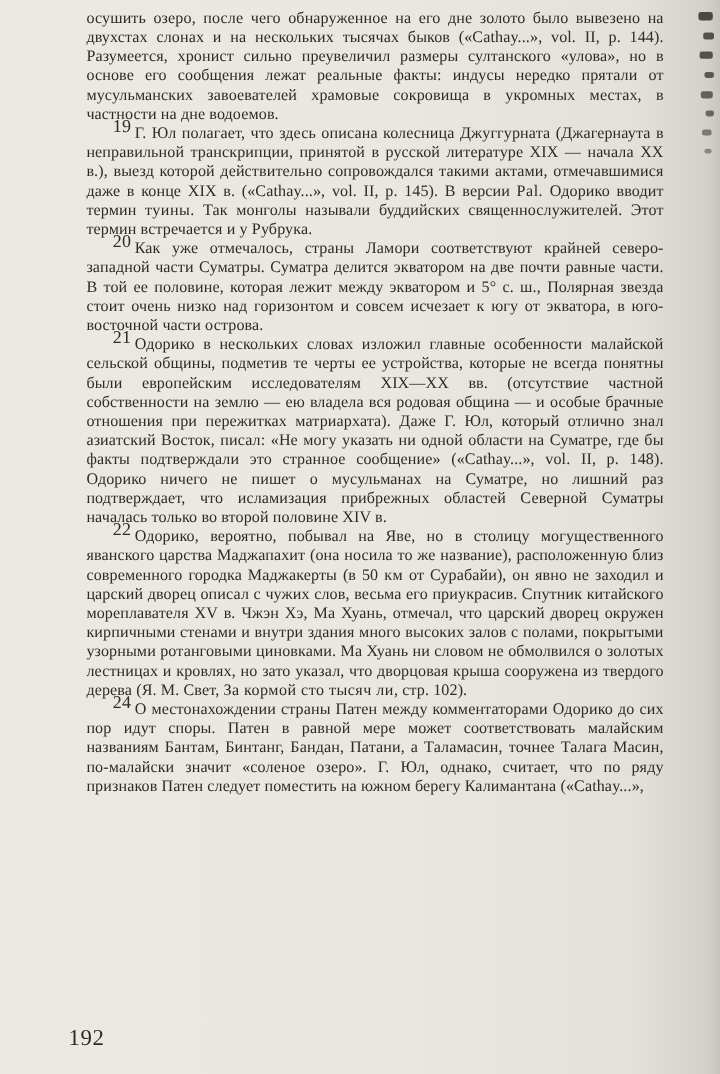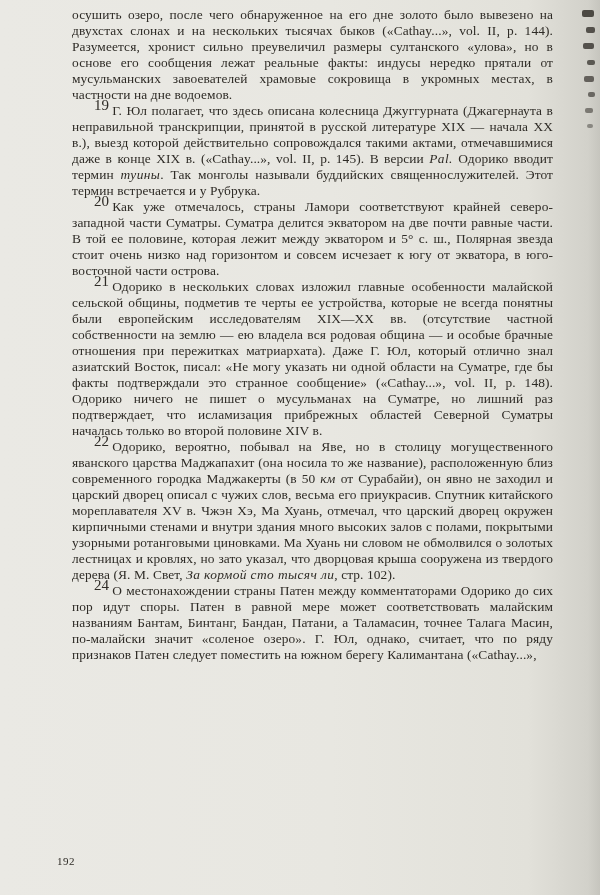--- a/index.html
+++ b/index.html
@@ -38,28 +38,27 @@
   .paragraph.indent {
     text-indent: 22px;
   }
   sup.note-num {
     font-size: 15px;
     line-height: 0;
     vertical-align: super;
     margin-right: 3px;
   }
   .seg-italic {
-    font-style: italic;
     letter-spacing: 0.4px;
   }
   .page-number {
     position: absolute;
     left: 57px;
     top: 855px;
-    font-size: 11px;
+    font-size: 19px;
     color: #2e2b26;
     letter-spacing: 0.5px;
   }
   .artifact {
     position: absolute;
     background: #34312c;
     border-radius: 2px;
   }
   .a1 { left: 582px; top: 10px;  width: 12px; height: 7px; opacity: .85; }
   .a2 { left: 586px; top: 27px;  width: 9px;  height: 6px; opacity: .8; }

